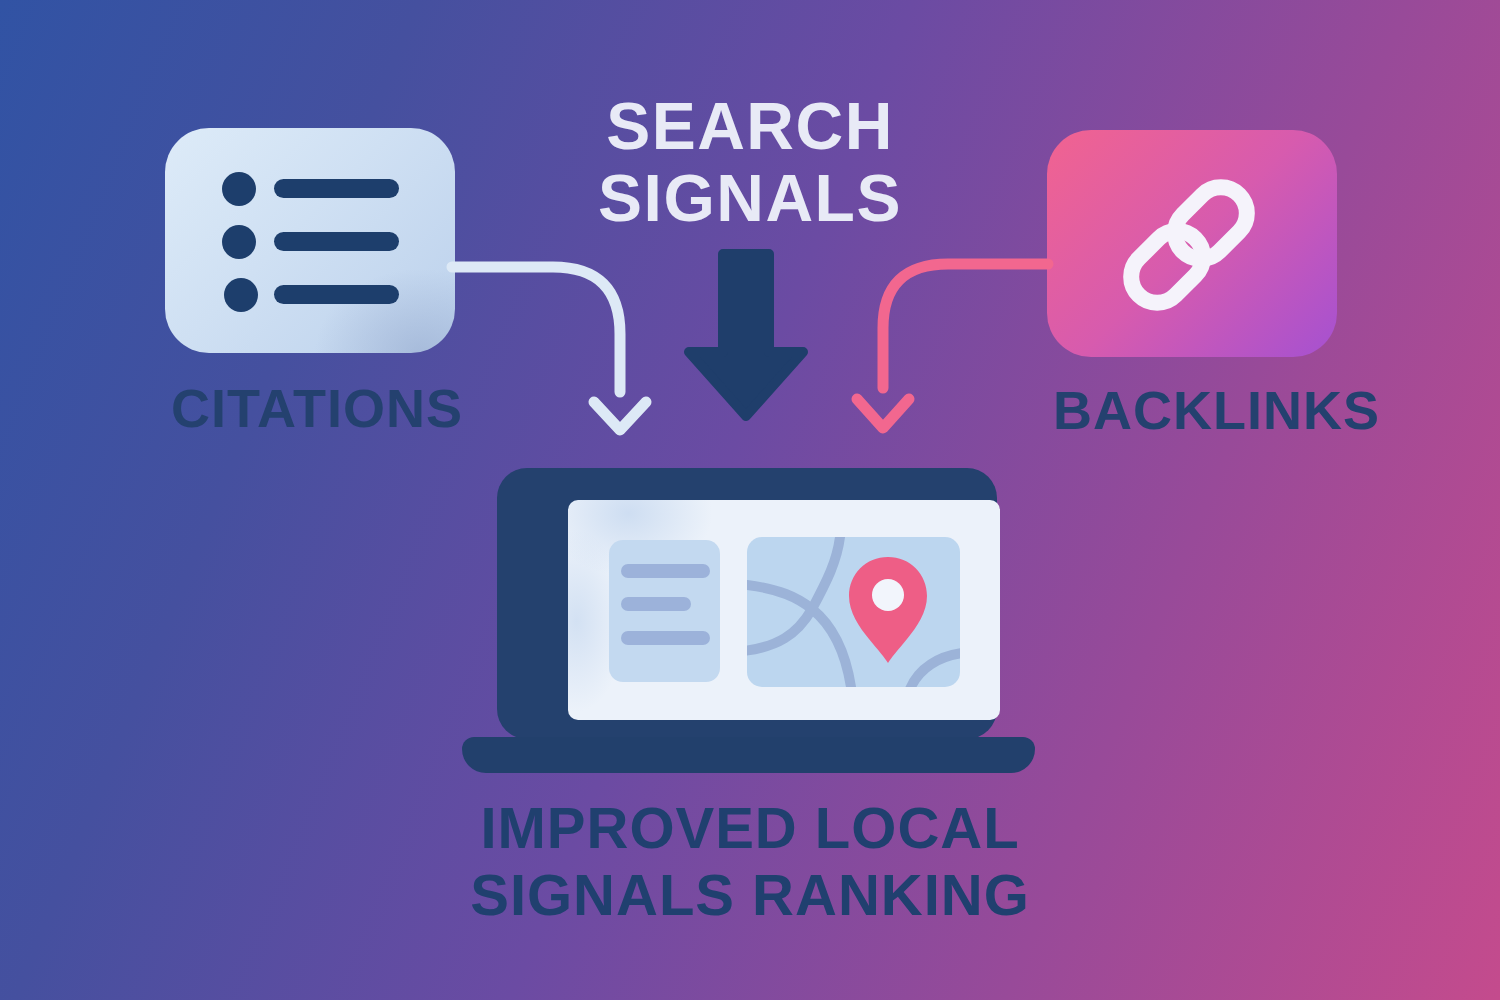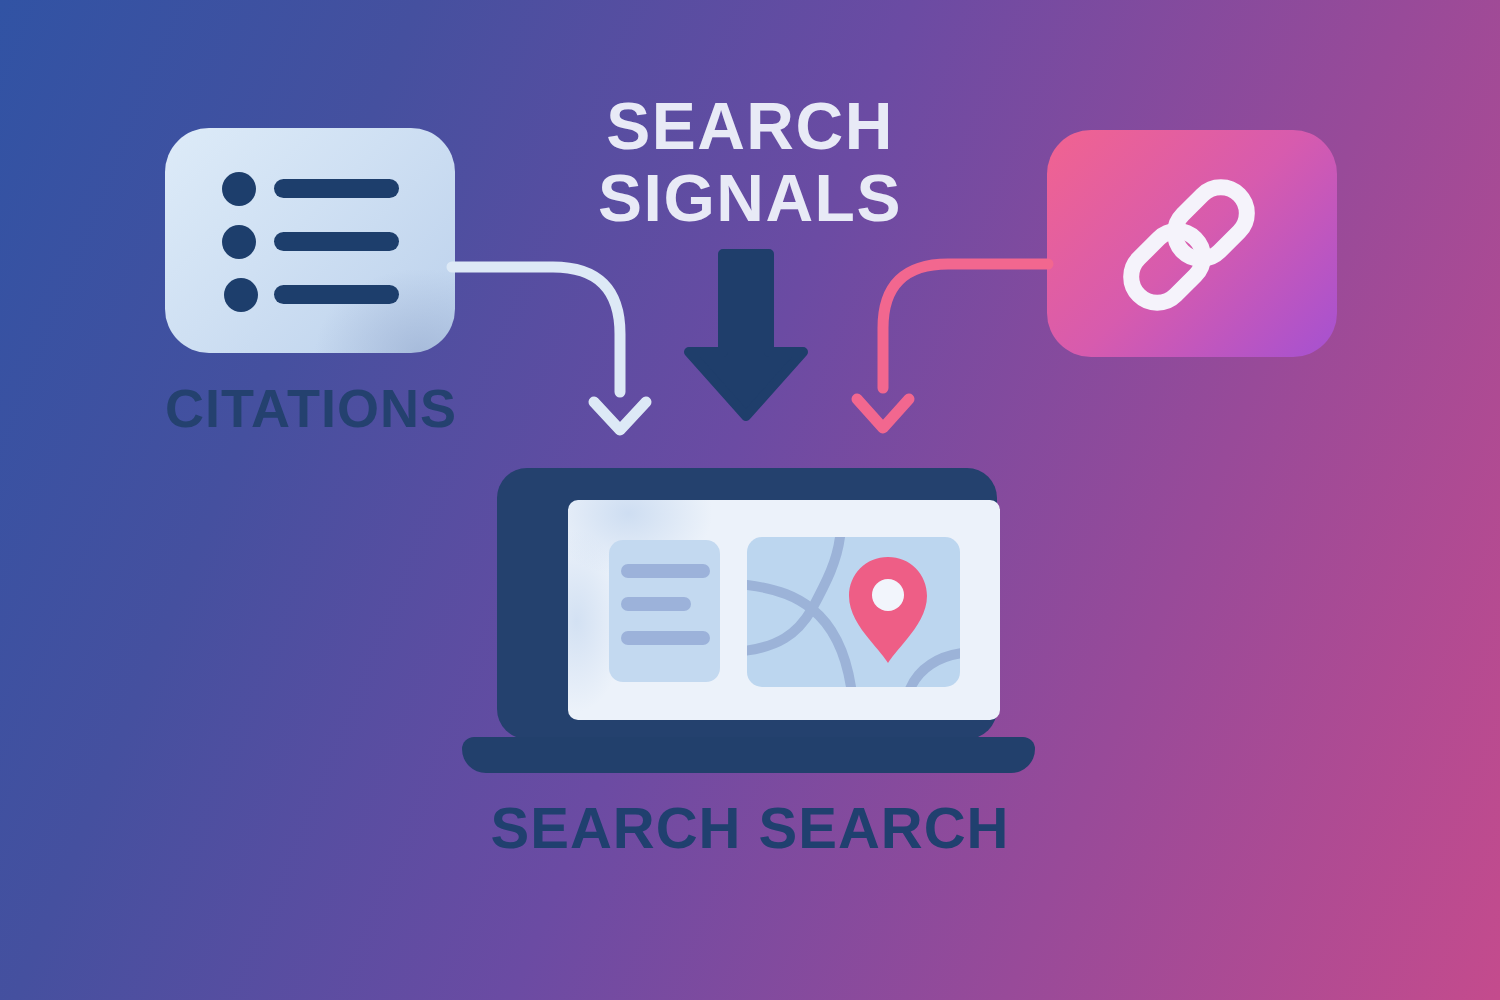--- a/index.html
+++ b/index.html
@@ -31,21 +31,21 @@
   .card-backlinks {
     left: 1047px; top: 130px; width: 290px; height: 227px; border-radius: 44px;
     background: linear-gradient(135deg, #f16390 0%, #d75bae 50%, #a551d1 100%);
   }
   .card svg { position: absolute; }
 
   
   .node-label {
     position: absolute; width: 290px; text-align: center; white-space: nowrap;
     color: #24416f; font-size: 54px; line-height: 60px; font-weight: 700;
-    letter-spacing: 1px; overflow: visible;
+    letter-spacing: 1px; overflow: visible; margin-left: 6px;
   }
   .label-citations { left: 165px; top: 378px; }
   .label-backlinks { left: 1047px; top: 380px; }
 
   
   .arrow { position: absolute; overflow: visible; }
   .arrow-center { left: 676px; top: 248px; }
   .arrow-left   { left: 448px; top: 254px; }
   .arrow-right  { left: 852px; top: 252px; }
 
@@ -114,20 +114,21 @@
   <div class="node-label label-citations">CITATIONS</div>
 
   <div class="card card-backlinks">
     <svg width="190" height="190" viewBox="0 0 190 190" style="left:47px; top:20px;">
       <g transform="rotate(-45 95 95)" fill="none" stroke="#f5f3fb" stroke-width="16" stroke-linecap="round">
         <rect x="24" y="69" width="80" height="52" rx="26"></rect>
         <rect x="86" y="69" width="80" height="52" rx="26"></rect>
       </g>
     </svg>
   </div>
+  <div class="node-label label-backlinks">BACKLINKS</div>
 
   <svg class="arrow arrow-center" width="140" height="176" viewBox="0 0 140 176">
     <path d="M 47 6 H 93 V 104 H 127 L 70 168 L 13 104 H 47 Z" fill="#1f3e6b" stroke="#1f3e6b" stroke-width="10" stroke-linejoin="round"></path>
   </svg>
 
   <svg class="arrow arrow-left" width="205" height="185" viewBox="0 0 205 185">
     <g fill="none" stroke="#dde9f6" stroke-width="11" stroke-linecap="round" stroke-linejoin="round">
       <path d="M 4 13 H 105 Q 172 13 172 80 V 138"></path>
       <path d="M 146 148 L 172 176 L 198 148"></path>
     </g>
@@ -161,16 +162,17 @@
           <path d="M 39 0 C 17 0 0 17 0 39 C 0 55 10 70 20 82 C 29 93 36 101 39 106
                    C 42 101 49 93 58 82 C 68 70 78 55 78 39 C 78 17 61 0 39 0 Z" fill="#ee5e86"></path>
           <circle cx="39" cy="38" r="16" fill="#f2f5fc"></circle>
         </svg>
       </div>
     </div>
     <div class="laptop-base"></div>
   </div>
 
   <div class="outcome">
-    <div>SEARCH SEARCH</div>
+    <div>IMPROVED LOCAL</div>
+    <div>SIGNALS RANKING</div>
   </div>
 
 </div>
 
 </body></html>

